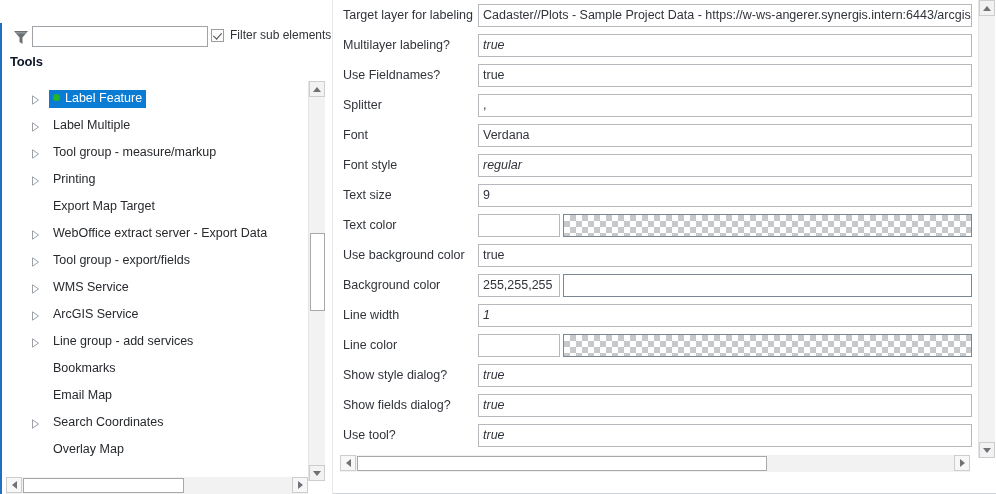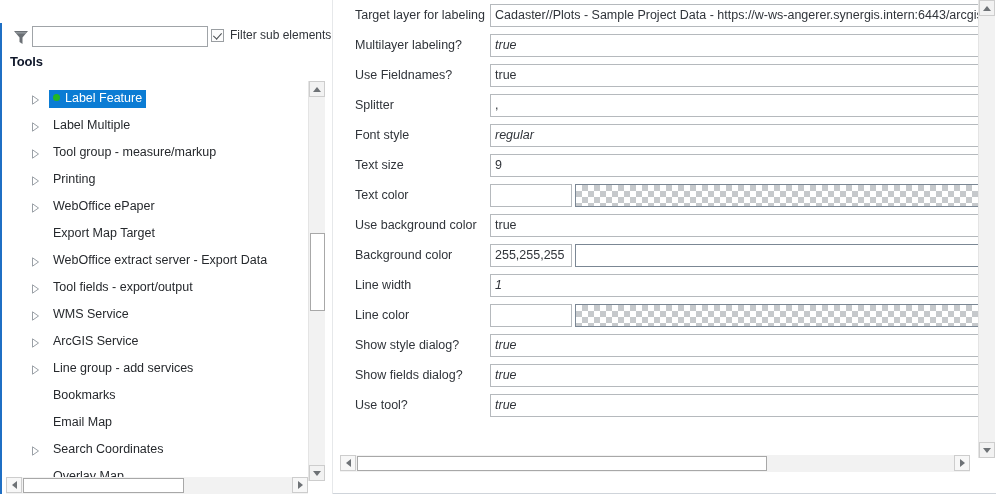--- a/index.html
+++ b/index.html
@@ -244,21 +244,20 @@
     box-sizing: border-box;
     background: #ffffff;
     border-bottom: 1px solid #cfd4da;
   }
   .prop-grid {
     position: absolute;
     left: 0; top: 0;
     width: 646px;
     height: 458px;
     overflow: hidden;
-    padding-left: 12px;
   }
   .prop-row {
     position: relative;
     height: 30px;
     display: flex;
     align-items: center;
   }
   .prop-label {
     width: 146px;
     padding-left: 11px;
@@ -366,39 +365,33 @@
               </svg></span>
             <span class="tree-label">Tool group - measure/markup</span>
           </div>
           <div class="tree-row">
             <span class="twisty"><svg width="9" height="10" viewBox="0 0 9 10">
                 <polygon points="1.5,0.8 7.5,5 1.5,9.2" fill="none" stroke="#9aa0a6" stroke-width="1"></polygon>
               </svg></span>
             <span class="tree-label">Printing</span>
           </div>
           <div class="tree-row">
-            <span class="twisty"><svg width="9" height="10" viewBox="0 0 9 10">
-                <polygon points="1.5,0.8 7.5,5 1.5,9.2" fill="none" stroke="#9aa0a6" stroke-width="1"></polygon>
-              </svg></span>
-            <span class="tree-label">WebOffice ePaper</span>
-          </div>
-          <div class="tree-row">
             <span class="tree-label">Export Map Target</span>
           </div>
           <div class="tree-row">
             <span class="twisty"><svg width="9" height="10" viewBox="0 0 9 10">
                 <polygon points="1.5,0.8 7.5,5 1.5,9.2" fill="none" stroke="#9aa0a6" stroke-width="1"></polygon>
               </svg></span>
             <span class="tree-label">WebOffice extract server - Export Data</span>
           </div>
           <div class="tree-row">
             <span class="twisty"><svg width="9" height="10" viewBox="0 0 9 10">
                 <polygon points="1.5,0.8 7.5,5 1.5,9.2" fill="none" stroke="#9aa0a6" stroke-width="1"></polygon>
               </svg></span>
-            <span class="tree-label">Tool fields - export/output</span>
+            <span class="tree-label">Tool group - export/fields</span>
           </div>
           <div class="tree-row">
             <span class="twisty"><svg width="9" height="10" viewBox="0 0 9 10">
                 <polygon points="1.5,0.8 7.5,5 1.5,9.2" fill="none" stroke="#9aa0a6" stroke-width="1"></polygon>
               </svg></span>
             <span class="tree-label">WMS Service</span>
           </div>
           <div class="tree-row">
             <span class="twisty"><svg width="9" height="10" viewBox="0 0 9 10">
                 <polygon points="1.5,0.8 7.5,5 1.5,9.2" fill="none" stroke="#9aa0a6" stroke-width="1"></polygon>
@@ -472,20 +465,26 @@
             <div class="txtbox full">true</div>
           </div>
         </div>
         <div class="prop-row">
           <div class="prop-label">Splitter</div>
           <div class="prop-field">
             <div class="txtbox full">,</div>
           </div>
         </div>
         <div class="prop-row">
+          <div class="prop-label">Font</div>
+          <div class="prop-field">
+            <div class="txtbox full">Verdana</div>
+          </div>
+        </div>
+        <div class="prop-row">
           <div class="prop-label">Font style</div>
           <div class="prop-field">
             <div class="txtbox full italic">regular</div>
           </div>
         </div>
         <div class="prop-row">
           <div class="prop-label">Text size</div>
           <div class="prop-field">
             <div class="txtbox full">9</div>
           </div>

